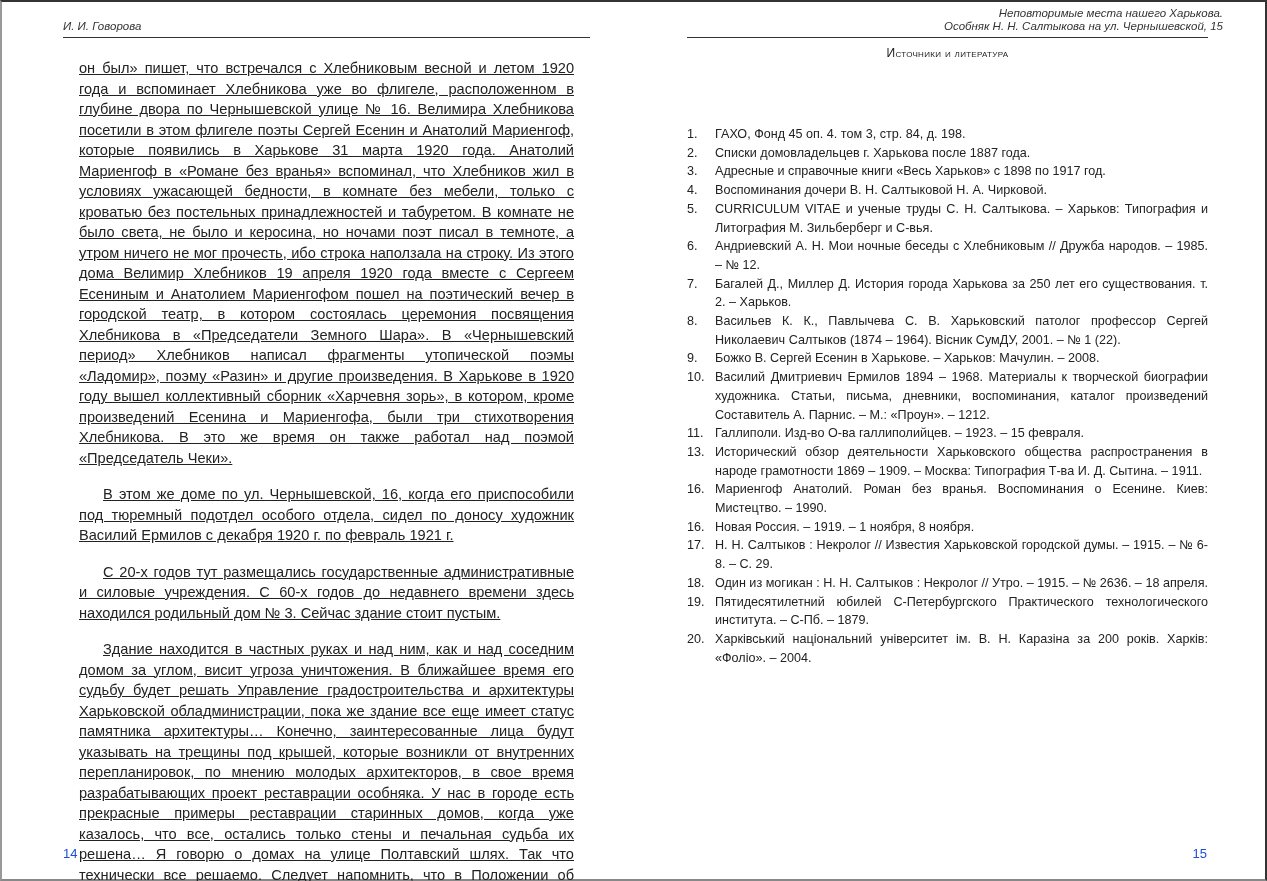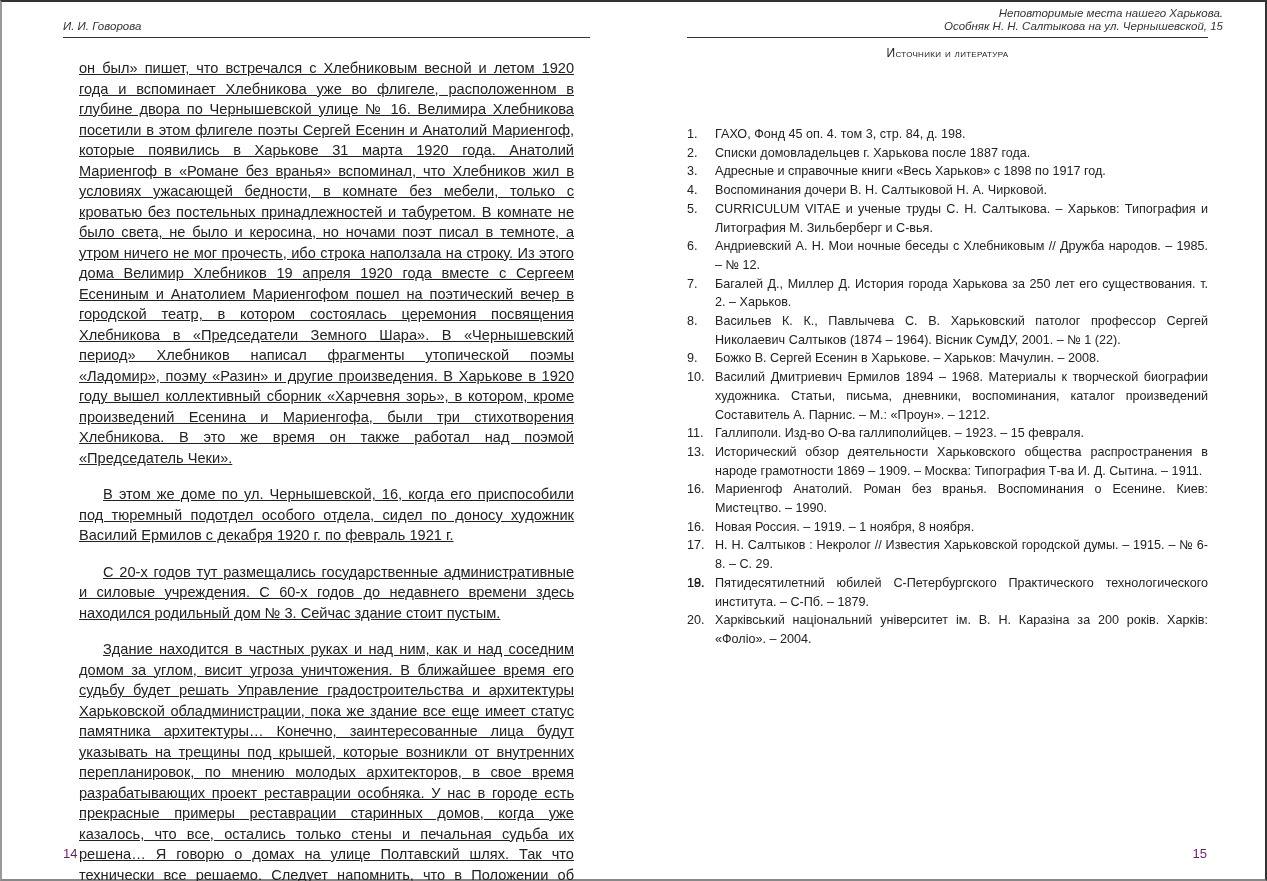--- a/index.html
+++ b/index.html
@@ -49,21 +49,21 @@
   }
 
   .refs {
     position: absolute; left: 51px; top: 123px; width: 521px;
     margin: 0; padding: 0; list-style: none;
     font-size: 12.6px; line-height: 18.7px; color: #222;
   }
   .refs li { position: relative; padding-left: 28px; text-align: justify; }
   .refs li .num { position: absolute; left: 0; top: 0; }
 
-  .page-number { position: absolute; top: 844px; font-size: 13px; color: #701a75; }
+  .page-number { position: absolute; top: 844px; font-size: 13px; color: #1d4ed8; }
   .left .page-number { left: 61px; }
   .right .page-number { right: 62px; }
 </style>
 </head>
 <body>
 
 <div class="spread">
 
   <div class="page left">
     <div class="running-head">И. И. Говорова</div>
@@ -93,20 +93,20 @@
         <li><span class="num">6.</span><span>Андриевский А. Н. Мои ночные беседы с Хлебниковым // Дружба народов. – 1985. – № 12.</span></li>
         <li><span class="num">7.</span><span>Багалей Д., Миллер Д. История города Харькова за 250 лет его существования. т. 2. – Харьков.</span></li>
         <li><span class="num">8.</span><span>Васильев К. К., Павлычева С. В. Харьковский патолог профессор Сергей Николаевич Салтыков (1874 – 1964). Вісник СумДУ,  2001. – № 1 (22).</span></li>
         <li><span class="num">9.</span><span>Божко В. Сергей Есенин в Харькове. – Харьков: Мачулин. – 2008.</span></li>
         <li><span class="num">10.</span><span>Василий Дмитриевич Ермилов 1894 – 1968. Материалы к творческой биографии художника. Статьи, письма, дневники, воспоминания, каталог произведений Составитель А. Парнис. – М.: «Проун». – 1212.</span></li>
         <li><span class="num">11.</span><span>Галлиполи. Изд-во О-ва галлиполийцев. – 1923. – 15 февраля.</span></li>
         <li><span class="num">13.</span><span>Исторический обзор деятельности Харьковского общества распространения в народе грамотности 1869 – 1909. – Москва: Типография Т-ва И. Д. Сытина. – 1911.</span></li>
         <li><span class="num">16.</span><span>Мариенгоф Анатолий. Роман без вранья. Воспоминания о Есенине. Киев: Мистецтво. – 1990.</span></li>
         <li><span class="num">16.</span><span>Новая Россия. – 1919. – 1 ноября, 8 ноября.</span></li>
         <li><span class="num">17.</span><span>Н. Н. Салтыков : Некролог // Известия Харьковской городской думы. – 1915. – № 6-8. – С. 29.</span></li>
-        <li><span class="num">18.</span></li>
+        <li><span class="num">18.</span><span>Один из могикан : Н. Н. Салтыков : Некролог // Утро. – 1915. – № 2636. – 18 апреля.</span></li>
         <li><span class="num">19.</span><span>Пятидесятилетний юбилей С-Петербургского Практического технологического института. – С-Пб. – 1879.</span></li>
         <li><span class="num">20.</span><span>Харківський національний університет ім. В. Н. Каразіна за 200 років. Харків: «Фоліо». – 2004.</span></li>
       </ol>
     <div class="page-number">15</div>
   </div>
 
 </div>
 
 </body></html>

